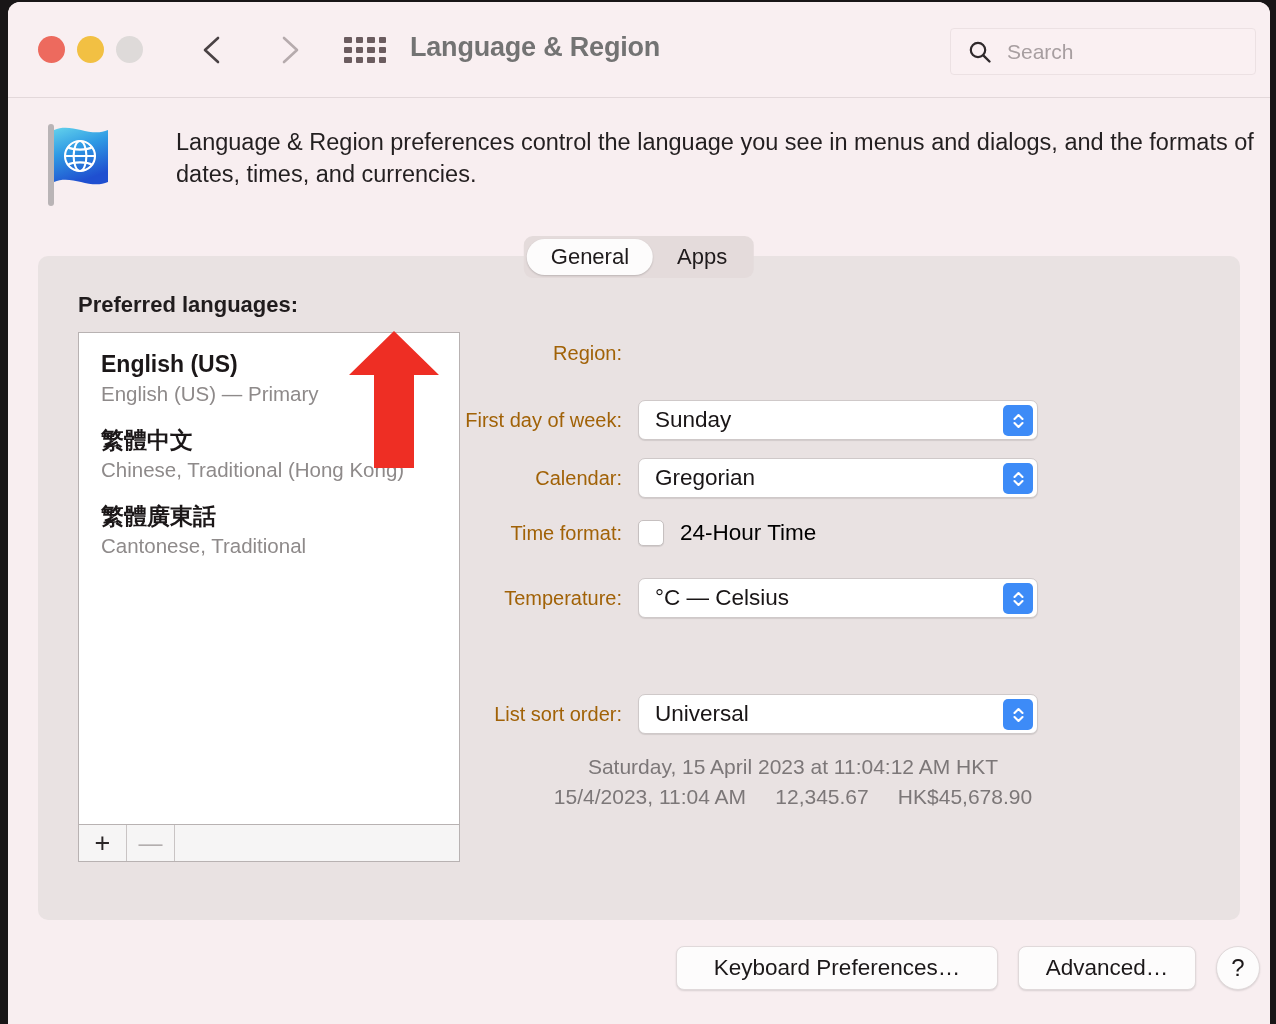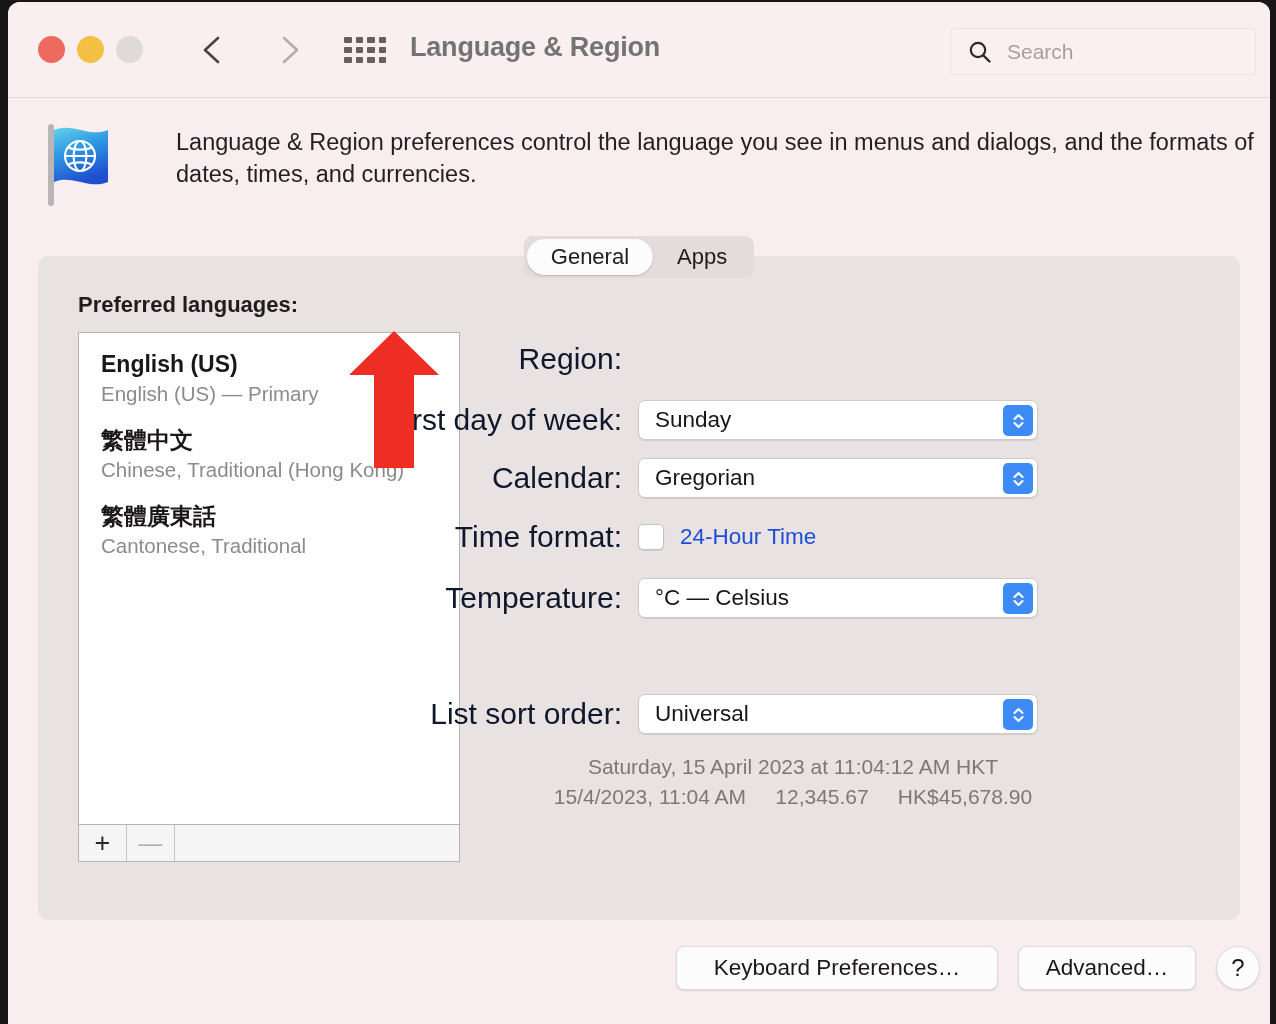--- a/index.html
+++ b/index.html
@@ -204,22 +204,22 @@
   
   .frow {
     position: absolute;
     display: flex;
     align-items: center;
   }
   .flabel {
     width: 270px;
     text-align: right;
     padding-right: 16px;
-    font-size: 30px;
-    color: #0f172a;
+    font-size: 20px;
+    color: #a16207;
   }
   .popup {
     position: relative;
     width: 400px; height: 40px;
     background: #ffffff;
     border: 1px solid #cfc9c9;
     border-radius: 7px;
     box-shadow: 0 1px 1px rgba(0,0,0,.10);
     display: flex;
     align-items: center;
@@ -244,21 +244,21 @@
     width: 26px; height: 26px;
     background: #ffffff;
     border: 1px solid #c6c0c0;
     border-radius: 5px;
     box-shadow: 0 1px 1px rgba(0,0,0,.10);
     cursor: default;
   }
   .chk-label {
     margin-left: 16px;
     font-size: 22.5px;
-    color: #1d4ed8;
+    color: #000000;
   }
 
   #sample-area {
     position: absolute;
     left: 340px; top: 496px;
     width: 830px;
     text-align: center;
     color: #7c7778;
   }
   #sample-line1 { font-size: 21px; line-height: 30px; }

